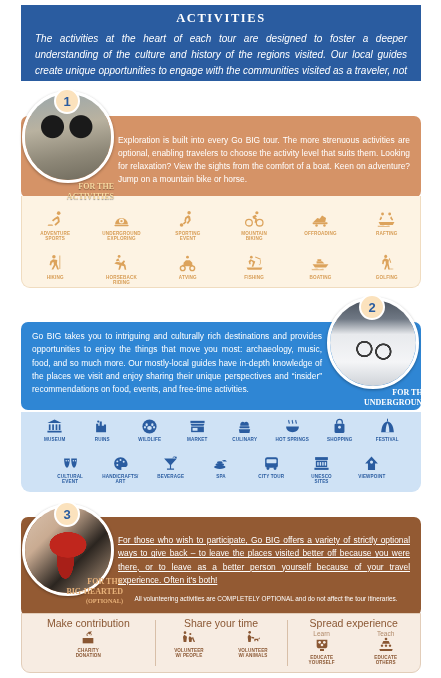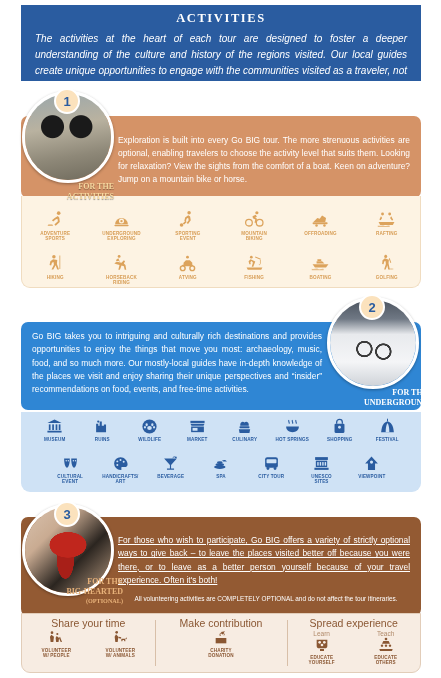--- a/index.html
+++ b/index.html
@@ -544,20 +544,37 @@
   <div class="photo3"></div>
 </div>
 <div class="badge-num" style="left:54px; top:501px;">3</div>
 <div class="badge-cap" style="left:13px; top:577px; width:110px; font-size:8px; color:#e8b27a;">
   <div>FOR THE</div>
   <div>BIG-HEARTED</div>
   <div style="font-size:6.2px;">(OPTIONAL)</div>
 </div>
 
 <div class="sec3-bottom brown">
+  <div class="bcol">
+    <div class="bhead">Make contribution</div>
+    <div class="bicons">
+      <div class="icell" style="width:58px;">
+        <div class="bsub"></div>
+        <svg width="16" height="16" viewBox="0 0 24 24">
+            <path d="M4 12h16v8H4z"></path>
+            <rect x="9" y="10" width="6" height="2" fill="#f7ece2"></rect>
+            <path d="M11 9c-2-4 2-6 3-3 1-2.5 4-.5 2.5 2" fill="none" stroke="#8a5733" stroke-width="1.4"></path>
+            <path d="M12 3l6-1-4 5z"></path>
+          </svg>
+        <div class="ilabel">CHARITY
+DONATION</div>
+      </div>
+    </div>
+  </div>
+
   <div class="bcol">
     <div class="bhead">Share your time</div>
     <div class="bicons">
       <div class="icell" style="width:58px;">
         <div class="bsub"></div>
         <svg width="16" height="16" viewBox="0 0 24 24">
             <circle cx="6" cy="4" r="2"></circle>
             <path d="M5 7l-2 3 1 8h4l1-8z"></path>
             <circle cx="14" cy="6" r="1.6"></circle>
             <path d="M13 9l-1.6 3 .8 6h3.6l.8-6z"></path>
@@ -570,37 +587,20 @@
         <div class="bsub"></div>
         <svg width="16" height="16" viewBox="0 0 24 24">
             <circle cx="7" cy="3.5" r="2"></circle>
             <path d="M6 6.5L4 10l1 8h3.5l1-8z"></path>
             <path d="M10 10l4 1-1 2-3.5-1z"></path>
             <path d="M14 13h6v4h-1.5l-.5-2h-2l-.5 2H14z"></path>
             <path d="M20 13l2-2v3z"></path>
           </svg>
         <div class="ilabel">VOLUNTEER
 W/ ANIMALS</div>
-      </div>
-    </div>
-  </div>
-
-  <div class="bcol">
-    <div class="bhead">Make contribution</div>
-    <div class="bicons">
-      <div class="icell" style="width:58px;">
-        <div class="bsub"></div>
-        <svg width="16" height="16" viewBox="0 0 24 24">
-            <path d="M4 12h16v8H4z"></path>
-            <rect x="9" y="10" width="6" height="2" fill="#f7ece2"></rect>
-            <path d="M11 9c-2-4 2-6 3-3 1-2.5 4-.5 2.5 2" fill="none" stroke="#8a5733" stroke-width="1.4"></path>
-            <path d="M12 3l6-1-4 5z"></path>
-          </svg>
-        <div class="ilabel">CHARITY
-DONATION</div>
       </div>
     </div>
   </div>
 
   <div class="bcol">
     <div class="bhead">Spread experience</div>
     <div class="bicons">
       <div class="icell" style="width:58px;">
         <div class="bsub">Learn</div>
         <svg width="16" height="16" viewBox="0 0 24 24">

